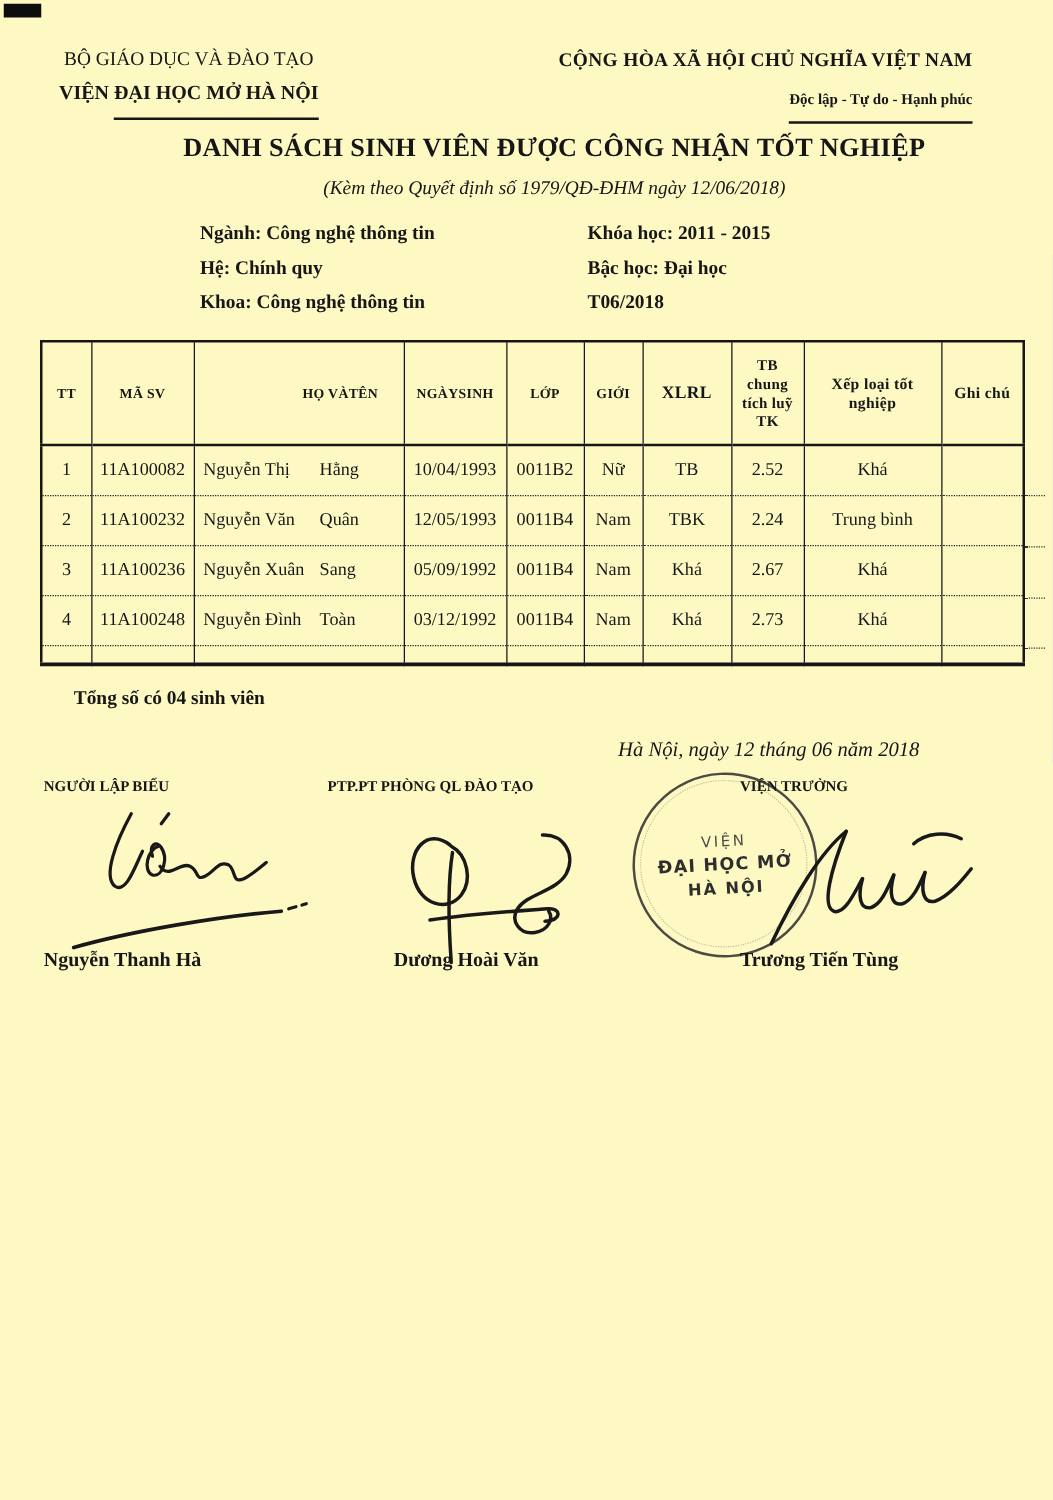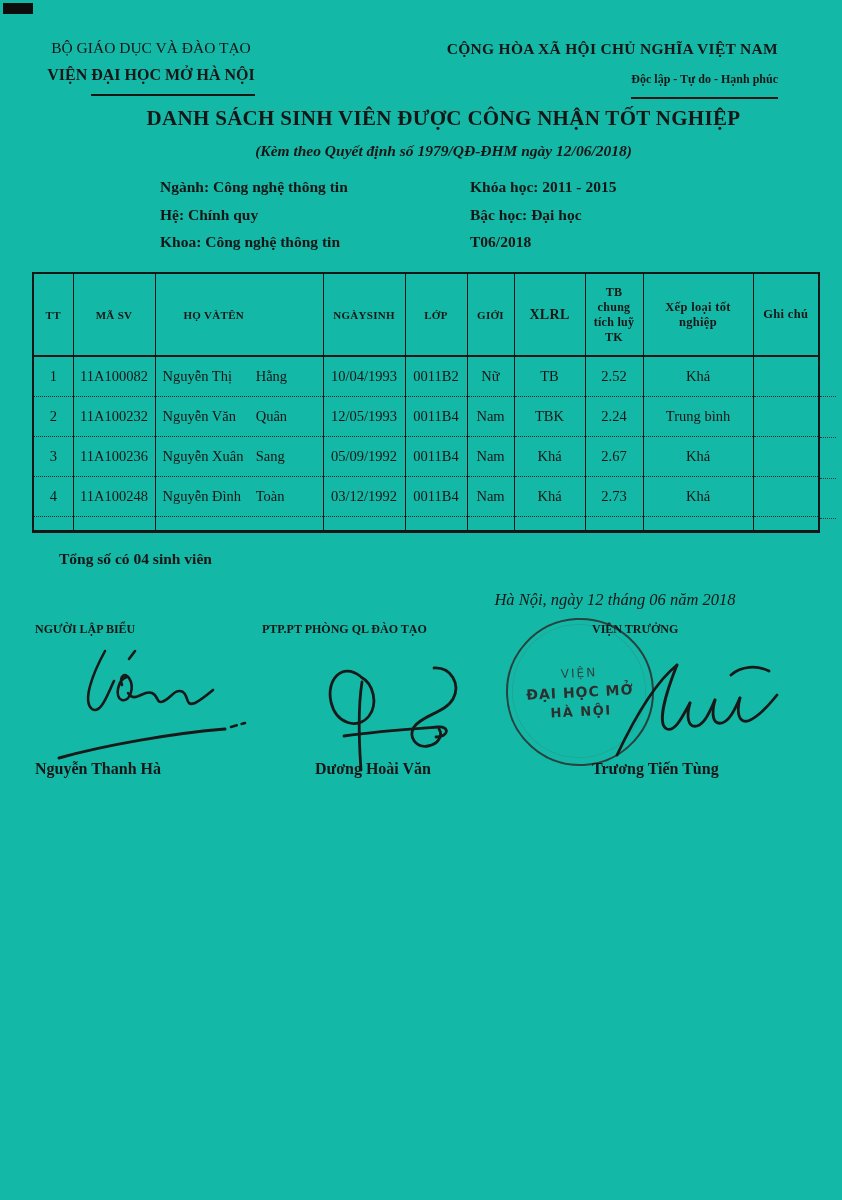--- a/index.html
+++ b/index.html
@@ -1,38 +1,38 @@
 <!DOCTYPE html>
 <html><head>
 <meta charset="utf-8">
 <style>
   html,body{margin:0;padding:0;background:#e8e8e8;}
   .page{
     position:relative;
     width:842px;height:1200px;
     margin:0 auto;
-    background:#14b8a6;
+    background:#fef9c3;
     font-family:"Liberation Serif", serif;
     color:#161616;
     overflow:hidden;
   }
 
   
   .corner-artifact{position:absolute;left:3px;top:3px;width:30px;height:11px;background:#0d0d0d;}
 
   
   .hdr-left{position:absolute;left:36px;top:34px;width:230px;text-align:center;line-height:27px;font-size:15.5px;}
   .hdr-left .l2{font-weight:bold;font-size:16px;}
   .hdr-right{position:absolute;left:408px;top:34px;width:370px;text-align:right;line-height:30px;}
   .hdr-right .l1{font-weight:bold;font-size:15.5px;letter-spacing:.3px;}
   .hdr-right .l2{font-weight:bold;font-size:12px;}
   .ul{border-bottom:2px solid #161616;padding-bottom:11px;}
 
   .doc-title{position:absolute;left:45px;top:106px;width:797px;text-align:center;font-weight:bold;font-size:21px;letter-spacing:.3px;}
-  .doc-subtitle{position:absolute;left:45px;top:142px;width:797px;text-align:center;font-style:italic;font-weight:bold;font-size:15.5px;}
+  .doc-subtitle{position:absolute;left:45px;top:142px;width:797px;text-align:center;font-style:italic;font-weight:normal;font-size:15.5px;}
 
   
   .info-line{position:absolute;font-weight:bold;font-size:15.5px;white-space:nowrap;}
 
   
   table.roster{
     position:absolute;left:32px;top:272px;
     width:786px;border-collapse:collapse;table-layout:fixed;
     border:2.5px solid #161616;
   }
@@ -45,21 +45,21 @@
   table.roster thead th{
     font-size:11px;font-weight:bold;letter-spacing:.3px;
     border-bottom:2.5px solid #161616;
   }
   table.roster thead th.big{font-size:12.5px;}
   table.roster tbody tr{height:40px;}
   table.roster tbody tr + tr td{border-top:1.5px dotted #222;}
   table.roster tbody td{font-size:14.5px;}
   table.roster tbody tr.filler{height:15px;}
   table.roster{border-bottom-width:3.5px;}
-  .name-head{display:flex;justify-content:flex-start;padding:0 20px 0 28px;}
+  .name-head{display:flex;justify-content:flex-end;padding:0 20px 0 28px;}
   .name-cell{text-align:left !important;}
   .name-cell .ho{display:inline-block;width:60%;padding-left:7px;box-sizing:border-box;}
   .name-cell .ten{display:inline-block;}
   .dotted-overhang{position:absolute;width:16px;border-top:1.5px dotted #333;}
 
   .total-line{position:absolute;left:59px;top:550px;font-weight:bold;font-size:15.5px;}
   .date-line{position:absolute;left:420px;top:590px;width:390px;text-align:center;font-style:italic;font-size:16.5px;white-space:nowrap;}
 
   .sig-title{position:absolute;top:622px;font-weight:bold;font-size:12px;white-space:nowrap;z-index:3;}
   .sig-name{position:absolute;top:760px;font-weight:bold;font-size:16px;white-space:nowrap;z-index:3;}

